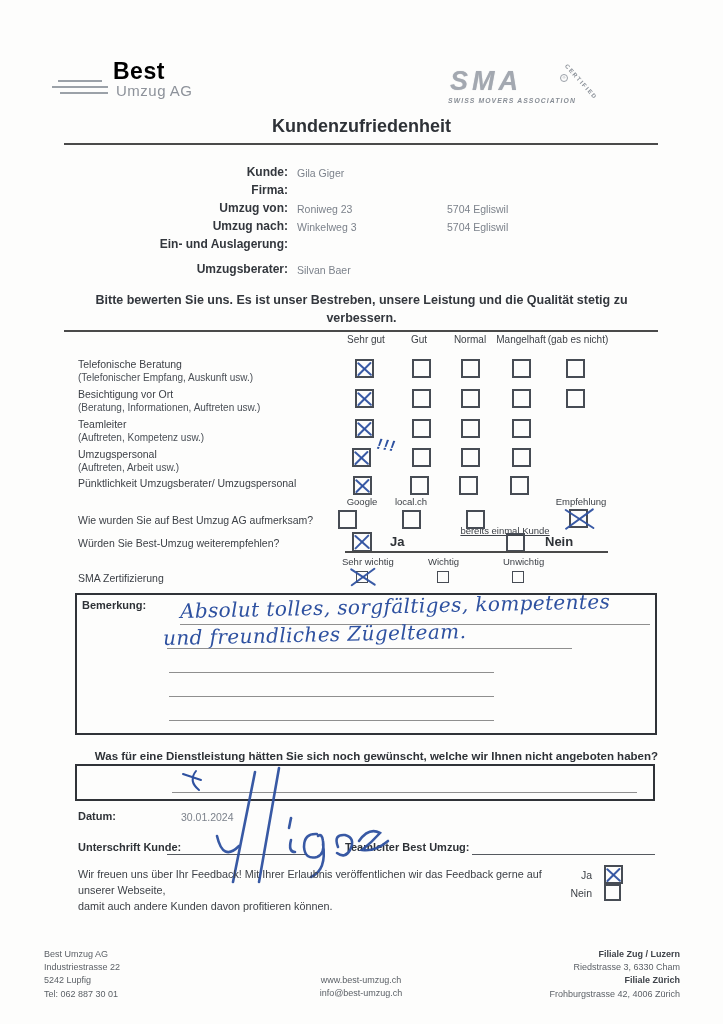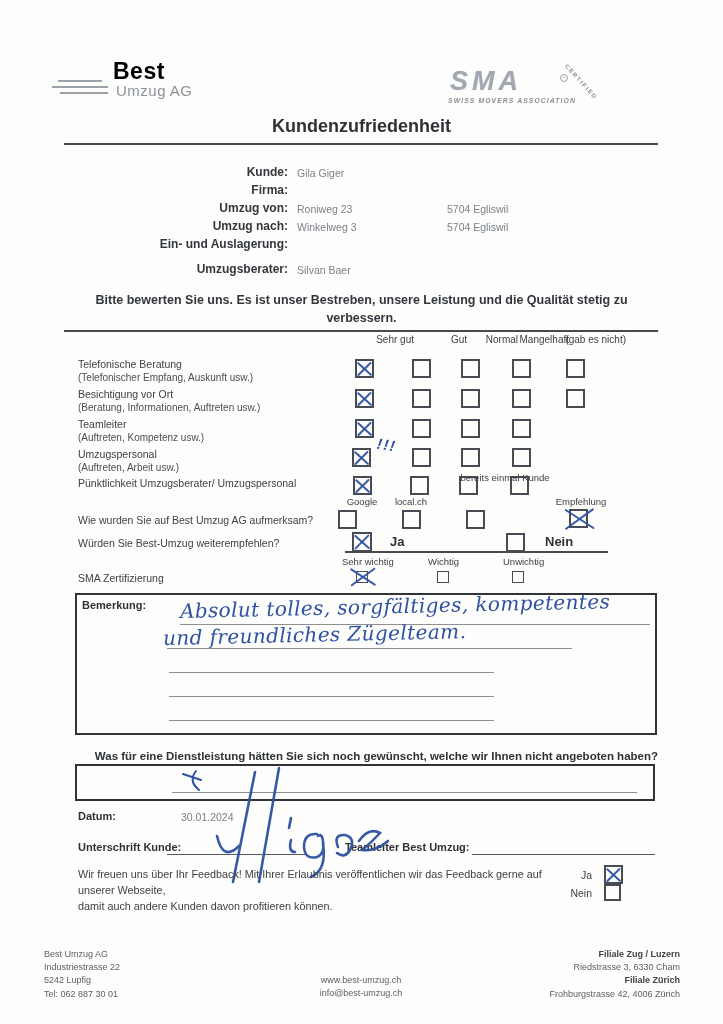--- a/index.html
+++ b/index.html
@@ -28,21 +28,21 @@
 
   
   .fld{left:0;width:723px;height:15px;}
   .fl{position:absolute;left:0;width:288px;text-align:right;font-weight:bold;font-size:12px;color:#33373d;}
   .fv{position:absolute;left:297px;top:2px;font-size:10.5px;color:var(--grayval);}
   .fv2{position:absolute;left:447px;top:2px;font-size:10.5px;color:var(--grayval);}
 
   .intro{left:84px;width:555px;text-align:center;font-size:12.5px;font-weight:bold;color:#33373d;line-height:18px;}
 
   
-  .colhead{top:334px;width:96px;text-align:right;font-size:10px;color:#3d4147;}
+  .colhead{top:334px;width:96px;text-align:center;font-size:10px;color:#3d4147;}
   .rlabel{left:78px;width:260px;font-size:10.5px;color:#3d4147;line-height:13px;}
   .rlabel .sub{font-size:10px;color:#4a4f56;}
   .cb{width:15px;height:15px;border:2px solid #474c54;background:transparent;}
   .cb.checked::before,.cb.checked::after{content:"";position:absolute;top:50%;left:-2px;right:-2px;
       height:2.2px;margin-top:-1px;background:var(--ink);border-radius:2px;opacity:.95;}
   .cb.checked::before{transform:rotate(42deg);} .cb.checked::after{transform:rotate(-45deg);}
   .cb.flourish.checked::before,.cb.flourish.checked::after{left:-9px;right:-11px;}
   .cb.flourish.checked::before{transform:rotate(33deg);} .cb.flourish.checked::after{transform:rotate(-36deg);}
   .cb.small{width:10px;height:10px;border-width:1.7px;}
   .cb.small.checked::before,.cb.small.checked::after{height:1.8px;}
@@ -173,21 +173,21 @@
   <div class="abs rlabel" style="top:477px;">
     <div>Pünktlichkeit Umzugsberater/ Umzugspersonal</div>
   </div>
   <span class="abs cb checked" style="left:353px;top:476px;"></span>
   <span class="abs cb" style="left:410px;top:476px;"></span>
   <span class="abs cb" style="left:459px;top:476px;"></span>
   <span class="abs cb" style="left:510px;top:476px;"></span>
 
   <span class="abs opthead" style="left:332px;top:496px;width:60px;">Google</span>
   <span class="abs opthead" style="left:381px;top:496px;width:60px;">local.ch</span>
-  <span class="abs opthead" style="left:445px;top:472px;width:120px;">bereits einmal Kunde</span>
+  <span class="abs opthead" style="left:445px;top:525px;width:120px;text-decoration:underline;">bereits einmal Kunde</span>
   <span class="abs opthead" style="left:551px;top:496px;width:60px;">Empfehlung</span>
   <div class="abs q" style="top:514px;">Wie wurden Sie auf Best Umzug AG aufmerksam?</div>
   <span class="abs cb" style="left:338px;top:510px;"></span>
   <span class="abs cb" style="left:402px;top:510px;"></span>
   <span class="abs cb" style="left:466px;top:510px;"></span>
   <span class="abs cb flourish checked" style="left:569px;top:509px;"></span>
 
   <div class="abs q" style="top:537px;">Würden Sie Best-Umzug weiterempfehlen?</div>
   <span class="abs cb checked" style="left:352px;top:532px;width:16px;height:16px;"></span>
   <span class="abs janein" style="left:390px;top:534px;">Ja</span>

